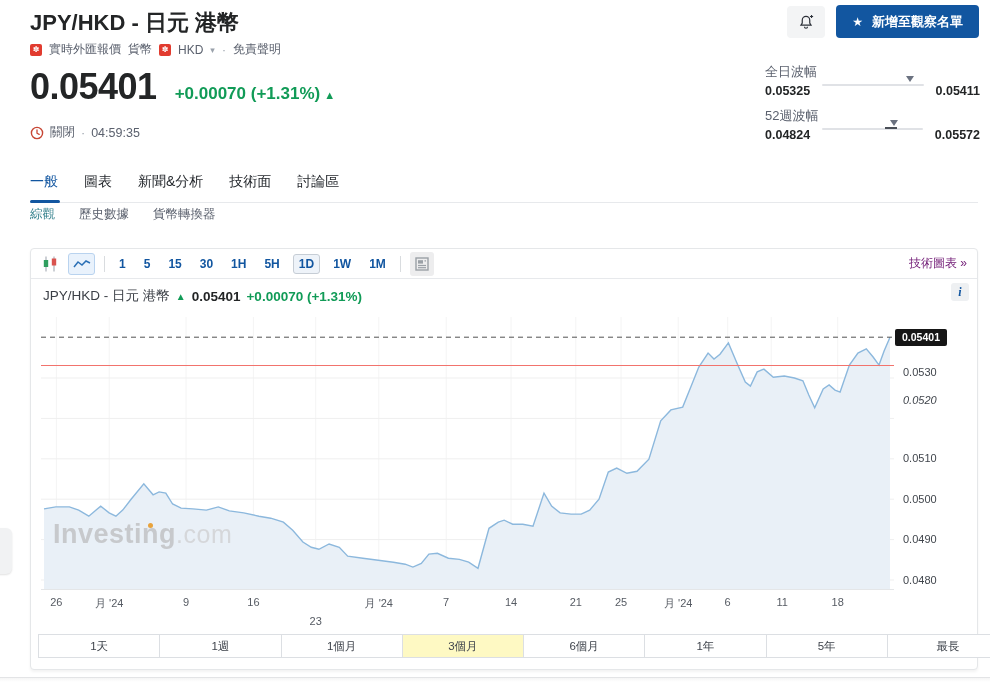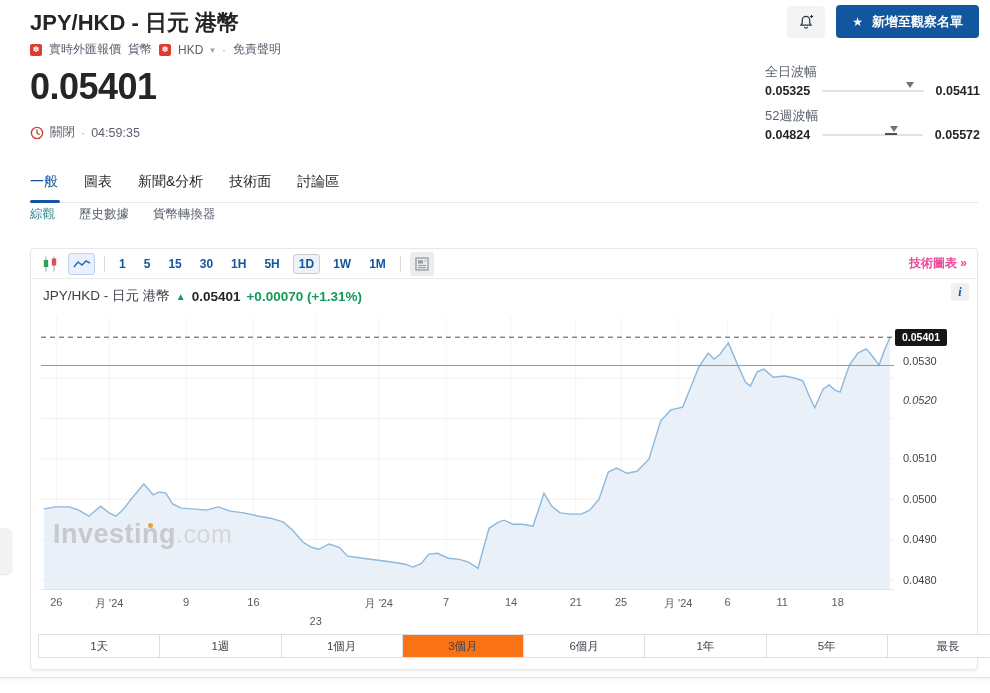--- a/index.html
+++ b/index.html
@@ -30,21 +30,21 @@
              display:flex;align-items:center;justify-content:center;cursor:pointer}
   .watch-btn{height:33px;padding:0 16px;background:#1256a0;border:none;border-radius:4px;
              color:#fff;font-size:13px;font-weight:700;display:flex;align-items:center;gap:9px;
              cursor:pointer;font-family:inherit}
   .watch-btn .star{font-size:12px}
 
   
   .ranges{position:absolute;left:765px;top:63px;width:215px}
   .range-block{margin-bottom:9px}
   .range-label{font-size:13px;color:#5b616e;margin-bottom:3px}
-  .range-row{display:flex;align-items:center;gap:12px;font-size:12.5px;font-weight:600;color:#232526}
+  .range-row{display:flex;gap:12px;font-size:12.5px;font-weight:600;color:#232526}
   .range-bar{position:relative;flex:1;height:2px;background:#e0e2e6;border-radius:1px}
   .range-marker{position:absolute;top:-8px;width:0;height:0;transform:translateX(-50%);
                 border-left:4px solid transparent;border-right:4px solid transparent;
                 border-top:6px solid #6b7280}
   .range-dash{position:absolute;top:-1px;height:2px;width:12px;background:#4a4f57;transform:translateX(-50%)}
 
   
   .tabs{position:absolute;left:30px;top:173px;right:12px;display:flex;gap:26px;
         border-bottom:1px solid #e7e9ec;padding-bottom:11px}
   .tab{font-size:14px;font-weight:400;color:#1e2227;cursor:pointer;white-space:nowrap}
@@ -61,21 +61,21 @@
   .toolbar{position:absolute;left:0;top:0;right:0;height:30px;border-bottom:1px solid #e7e9ec;
            display:flex;align-items:center;padding:0 10px;gap:9px}
   .tb-div{width:1px;height:16px;background:#d9dcdf}
   .area-btn{width:27px;height:22px;background:#e9f2fc;border:1px solid #b9d3ef;border-radius:3px;
             display:flex;align-items:center;justify-content:center;cursor:pointer}
   .interval{font-size:12px;font-weight:700;color:#1256a0;padding:2px 5px;cursor:pointer}
   .interval.active{border:1px solid #c6cdd5;background:#eef3f9;border-radius:3px}
   .news-btn{width:24px;height:24px;background:#ededee;border:none;border-radius:3px;
             display:flex;align-items:center;justify-content:center;cursor:pointer}
   .tb-spacer{flex:1}
-  .tech-link{font-size:12px;font-weight:700;color:#ec4899;cursor:pointer}
+  .tech-link{font-size:12px;font-weight:400;color:#701a75;cursor:pointer}
 
   .chart-head{position:absolute;left:12px;top:38px;display:flex;align-items:center;gap:6px;
               font-size:13.5px;color:#3b3f46}
   .chart-head .sym{color:#3b3f46}
   .chart-head .tri{color:#119b57;font-size:10px}
   .chart-head .px{font-weight:700;color:#232526}
   .chart-head .chg{color:#119b57;font-weight:700}
   .info-btn{position:absolute;right:8px;top:34px;width:18px;height:18px;background:#eef0f2;
             border:none;border-radius:3px;color:#1256a0;font-family:"Liberation Serif",serif;
             font-style:italic;font-weight:700;font-size:12px;cursor:pointer}
@@ -91,21 +91,21 @@
   .y-axis{position:absolute;left:868px;top:68px;width:50px;height:272px}
   .y-lab{position:absolute;left:4px;font-size:11px;color:#40454c;white-space:nowrap}
   .x-axis{position:absolute;left:10px;top:340px;width:853px;height:22px;border-top:1px solid #e4e6e8}
   .x-lab{position:absolute;top:6px;transform:translateX(-50%);font-size:11px;color:#565b63;white-space:nowrap}
 
   .range-btns{position:absolute;left:7px;top:385px;width:971px;height:24px;border:1px solid #dcdfe3;
               display:flex;background:#fff}
   .rb{flex:1;text-align:center;line-height:22px;font-size:11.5px;color:#3f444c;cursor:pointer;
       border-right:1px solid #dcdfe3}
   .rb:last-child{border-right:none}
-  .rb.active{background:#f97316}
+  .rb.active{background:#fef9c3}
 
   
   .left-tab{position:absolute;left:-12px;top:528px;width:24px;height:46px;background:#f1f2f3;
             border-radius:6px;box-shadow:0 1px 2px rgba(0,0,0,.12)}
   .bottom-line{position:absolute;left:0;top:677px;width:990px;height:1px;background:#e3e4e6}
   .bottom-shadow{position:absolute;left:0;top:678px;width:990px;height:4px;
                  background:linear-gradient(to bottom,rgba(0,0,0,.04),rgba(0,0,0,0))}
 </style>
 </head>
 <body>
@@ -120,20 +120,23 @@
     <span class="bc-link">貨幣</span>
     <span class="flag">✽</span>
     <span class="bc-link">HKD</span>
     <span class="chev">▾</span>
     <span class="sep">·</span>
     <span class="bc-link">免責聲明</span>
   </div>
 
   <div class="price-row">
     <span class="big-price">0.05401</span>
+    <span class="change">
+      <span>+0.00070 (+1.31%)</span><span class="tri">▲</span>
+    </span>
   </div>
 
   <div class="status-row">
     <svg width="14" height="14" viewBox="0 0 14 14">
       <circle cx="7" cy="7" r="5.6" fill="none" stroke="#c74634" stroke-width="1.4"></circle>
       <path d="M7 4v3.2l2.2 1.2" fill="none" stroke="#c74634" stroke-width="1.3" stroke-linecap="round"></path>
     </svg>
     <span>關閉</span>
     <span class="sep">·</span>
     <span>04:59:35</span>
@@ -263,21 +266,21 @@
           <path d="M3.0,191.9L14.8,189.9L28.4,189.9L37.7,193.1L47.8,199.2L59.7,189.1L68.1,195.9L74.9,199.2L81.7,193.1L90.1,182.2L102.8,166.8L112.1,177.8L118.1,174.9L124.8,176.1L131.6,187.0L140.1,191.1L151.9,191.9L165.4,193.1L177.3,189.9L188.3,193.9L202.7,195.9L217.9,199.2L229.7,201.2L242.4,205.2L251.7,213.3L261.9,225.0L270.3,230.3L277.9,232.3L288.1,227.0L298.3,230.3L306.7,239.2L321.9,241.2L337.2,243.2L352.4,245.2L364.2,247.2L371.9,250.1L380.3,246.4L387.9,237.1L396.4,236.3L407.4,241.2L418.4,242.4L427.7,245.2L437.0,251.3L448.0,211.3L457.3,205.2L463.2,203.2L471.7,207.2L481.8,207.2L492.0,209.3L503.0,176.1L510.6,189.1L519.1,195.9L530.1,197.1L540.2,197.1L548.7,193.1L558.0,182.2L567.3,155.1L575.7,151.1L585.9,156.3L596.0,154.3L607.9,142.2L619.7,103.8L629.9,92.9L641.7,90.1L650.2,69.1L657.8,50.1L667.1,36.0L673.0,42.0L679.0,37.2L687.4,25.9L695.9,46.1L704.3,65.0L709.4,69.1L716.2,54.9L722.9,52.1L732.3,60.2L743.3,59.0L753.4,61.0L761.9,63.8L767.8,78.0L773.7,90.9L782.2,71.9L788.1,67.9L794.0,73.1L799.1,75.1L808.4,48.1L816.9,36.0L825.3,31.9L832.1,40.0L838.0,48.1L843.1,33.9L849.0,20.2" fill="none" stroke="#8cb8dd" stroke-width="1.4"></path>
           <line x1="0" y1="48.5" x2="853" y2="48.5" stroke="#f2736d" stroke-width="1"></line>
           <line x1="0" y1="20.2" x2="853" y2="20.2" stroke="#515151" stroke-width="1" stroke-dasharray="5 4"></line>
         </svg>
       <span class="watermark"><span>Investing</span><span class="com">.com</span></span>
       <span class="wm-dot"></span>
     </div>
 
     <div class="price-tag" id="price-tag" style="top: 79.696px;">0.05401</div>
     <div class="y-axis" id="y-axis">
-        <div class="y-lab" style="top: 38px;">0.0530</div>
+        <div class="y-lab" style="top: 49px;">0.0530</div>
         <div class="y-lab" style="top: 77px; font-style: italic;">0.0520</div>
         <div class="y-lab" style="top: 135.3px;">0.0510</div>
         <div class="y-lab" style="top: 175.7px;">0.0500</div>
         <div class="y-lab" style="top: 216.1px;">0.0490</div>
         <div class="y-lab" style="top: 256.5px;">0.0480</div>
       </div>
     <div class="x-axis" id="x-axis">
         <span class="x-lab" style="left: 15.354px;">26</span>
         <span class="x-lab" style="left: 68.24px;">月 '24</span>
         <span class="x-lab" style="left: 145.01px;">9</span>

